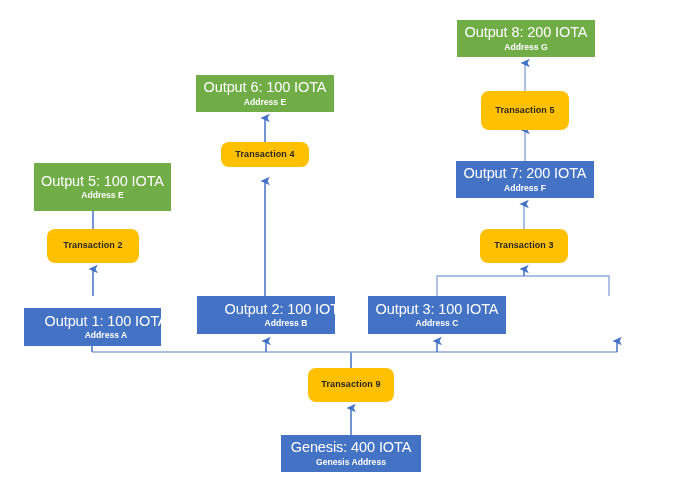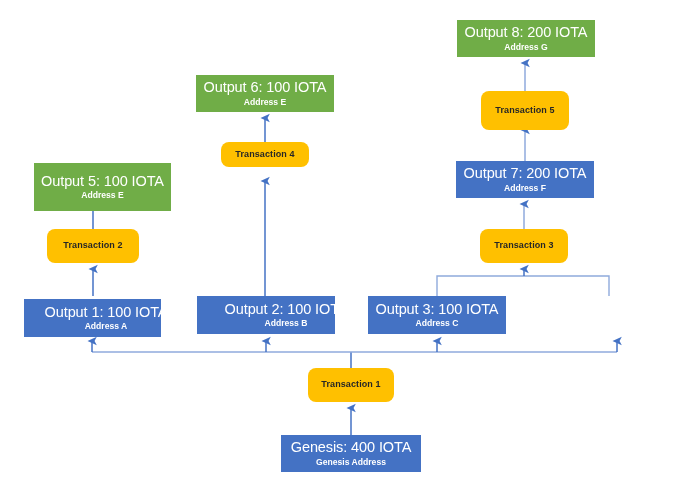--- a/index.html
+++ b/index.html
@@ -145,27 +145,27 @@
   <div class="node output-blue" style="left:368px; top:296px; width:138px; height:38px;">
     <span class="title">Output 3: 100 IOTA</span>
     <span class="sub">Address C</span>
   </div>
 
   <div class="node output-blue" style="left:197px; top:296px; width:138px; height:38px;padding-left:40px;">
     <span class="title">Output 2: 100 IOTA</span>
     <span class="sub">Address B</span>
   </div>
 
-  <div class="node output-blue" style="left:24px; top:299px; width:137px; height:38px;padding-left:27px;">
+  <div class="node output-blue" style="left:24px; top:308px; width:137px; height:38px;padding-left:27px;">
     <span class="title">Output 1: 100 IOTA</span>
     <span class="sub">Address A</span>
   </div>
 
   <div class="node tx" style="left:308px; top:368px; width:86px; height:34px;">
-    <span class="title">Transaction 1</span>
+    <span class="title">Transaction 9</span>
   </div>
 
   <div class="node output-blue" style="left:281px; top:435px; width:140px; height:37px;">
     <span class="title">Genesis: 400 IOTA</span>
     <span class="sub">Genesis Address</span>
   </div>
 
 </div>
 
 </body></html>

